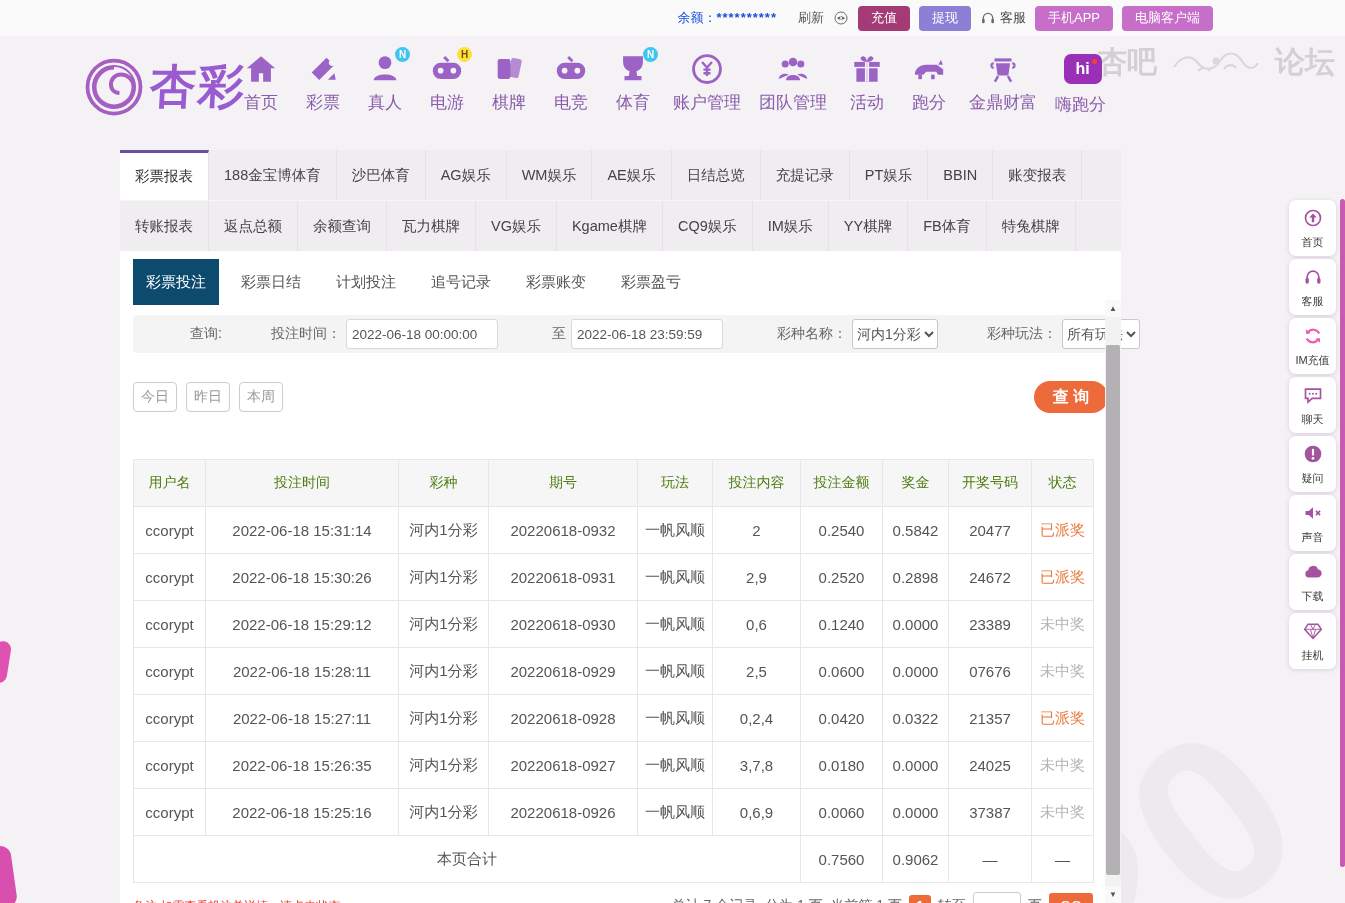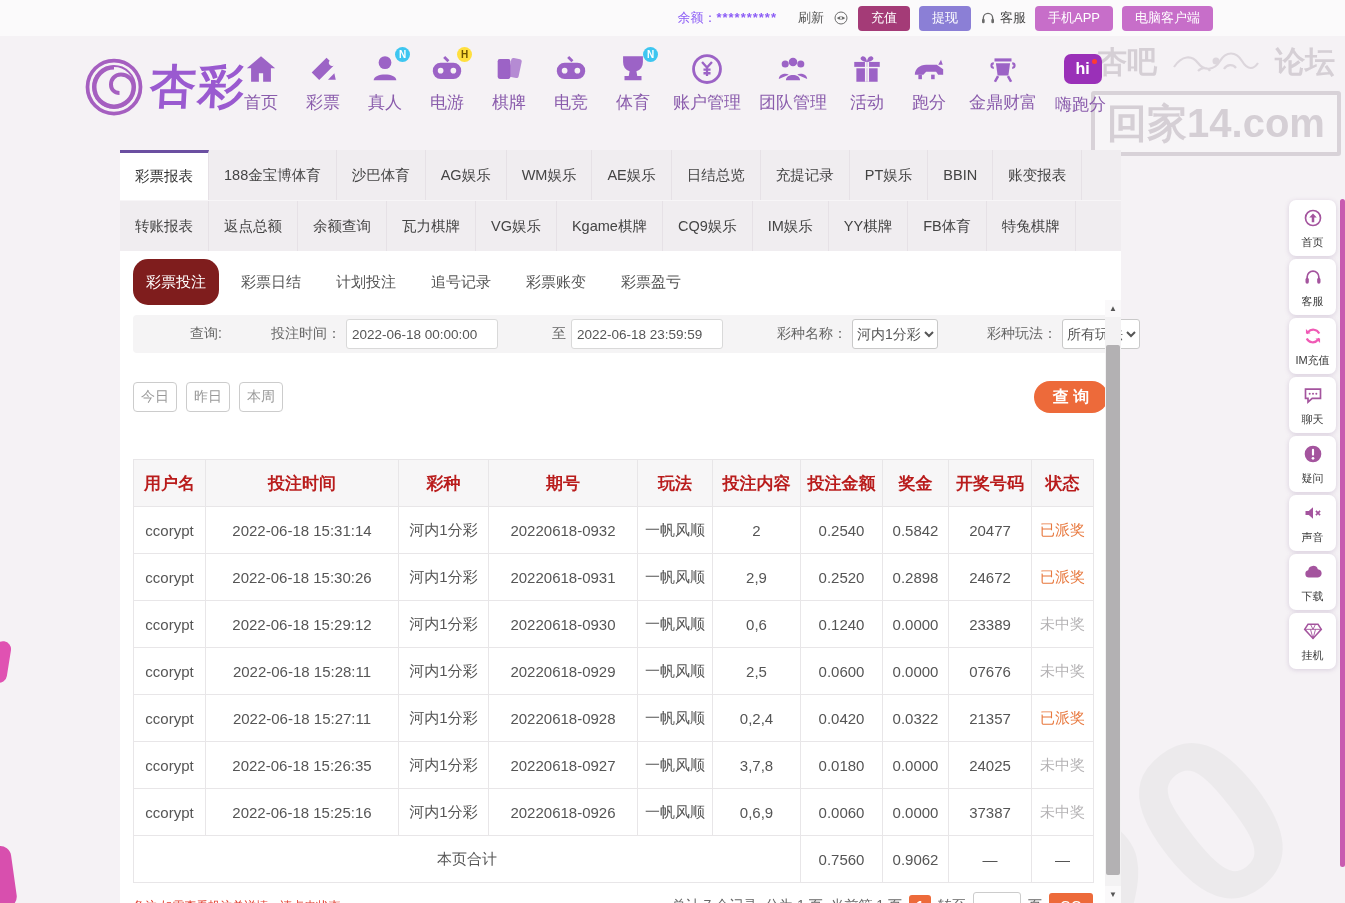--- a/index.html
+++ b/index.html
@@ -16,21 +16,21 @@
   .topbar{
     position:absolute;top:0;left:0;right:0;height:36px;background:#fbfafb;
     display:flex;align-items:center;box-sizing:border-box;
     padding:0 132px 0 33px;font-size:13px;color:#666;z-index:6;
   }
   .tb-left{display:flex;align-items:center;gap:15px;}
   .tb-right{margin-left:auto;display:flex;align-items:center;gap:9px;}
   .tb-ic{width:16px;height:16px;color:#6b6b6b;}
   .tb-ic.small{width:14px;height:14px;}
   .logout{color:#555;text-decoration:underline;cursor:pointer;}
-  .balance{color:#8b5cf6;}
+  .balance{color:#1d4ed8;}
   .balance .stars{font-weight:bold;letter-spacing:1px;}
   .refresh{color:#555;}
   .tb-btn{
     border:none;color:#fff;font-size:13px;height:25px;padding:0 13px;
     border-radius:4px;cursor:pointer;font-family:inherit;
   }
   .btn-deposit{background:#a43b77;}
   .btn-withdraw{background:#8b7fd6;}
   .btn-app,.btn-pc{background:#c76ec9;}
   .tb-service{display:flex;align-items:center;gap:4px;color:#444;}
@@ -73,21 +73,21 @@
   .tabrow.first{border-bottom:1px solid #f7f5f7;}
   .tab{
     padding:0 15px;line-height:50px;font-size:14.5px;color:#444;cursor:pointer;
     border-right:1px solid #e6e1e6;white-space:nowrap;box-sizing:border-box;
   }
   .tab.active{background:#fff;border-top:3px solid #6b4fa1;line-height:47px;color:#333;}
   .panel{background:#fff;flex:1 1 auto;padding:8px 13px 0;position:relative;box-sizing:border-box;}
 
   .subtab-bar{display:flex;}
   .subtab{padding:0 13px;line-height:46px;font-size:15px;color:#555;cursor:pointer;margin-right:9px;white-space:nowrap;}
-  .subtab.active{background:#7f1d1d;color:#fff;border-radius:15px;}
+  .subtab.active{background:#0c4a6e;color:#fff;}
 
   .querybar{
     margin-top:10px;background:#f5f4f5;border-radius:4px;height:38px;display:flex;align-items:center;
     padding:0 8px;gap:5px;font-size:14px;color:#666;
   }
   .q-ic{width:17px;height:17px;color:#888;}
   .cal-ic{width:17px;height:17px;color:#b9b5b9;cursor:pointer;}
   .q-label{white-space:nowrap;margin-left:44px;}
   .date-input{
     width:140px;height:28px;border:1px solid #d9d9d9;border-radius:3px;padding:0 5px;
@@ -102,21 +102,21 @@
     width:44px;height:30px;border:1px solid #ccc;border-radius:4px;background:#fff;color:#999;
     font-size:14px;cursor:pointer;font-family:inherit;
   }
   .search-btn{
     width:74px;height:32px;background:#ed6a3a;border:none;border-radius:16px;color:#fff;
     font-size:16px;font-weight:bold;margin-left:14px;cursor:pointer;font-family:inherit;white-space:nowrap;
   }
 
   .bet-table{width:960px;border-collapse:collapse;table-layout:fixed;margin-top:46px;font-size:15px;color:#555;text-align:center;}
   .bet-table th,.bet-table td{border:1px solid #e8e6e8;height:44px;overflow:hidden;white-space:nowrap;}
-  .bet-table th{background:#f7f6f7;color:#b91c1c;font-weight:bold;font-size:17px;}
+  .bet-table th{background:#f7f6f7;color:#4d7c0f;font-weight:normal;font-size:14px;}
   .status-paid{color:#e8793f;cursor:pointer;}
   .status-miss{color:#b5b3b5;cursor:pointer;}
   .summary-row td{color:#555;}
   .dash{color:#888;}
 
   .table-footer{display:flex;align-items:center;width:960px;margin-top:9px;}
   .note{color:#e23d2e;font-size:12px;}
   .pagination{margin-left:auto;display:flex;align-items:center;gap:7px;font-size:14px;color:#666;}
   .page-badge{
     width:22px;height:22px;background:#ed6a3a;color:#fff;border-radius:3px;font-size:14px;font-weight:bold;
@@ -186,21 +186,20 @@
   <div class="wm-top">
     <span>杏吧</span>
     <span class="ic wm-flourish">
         <svg viewBox="0 0 96 40">
           <path d="M6 24c8-12 18-12 24-4s16 8 22-2 16-10 22 0 12 8 16 2M30 28c4-4 10-4 12 0M56 26c3-5 9-5 12-1" fill="none" stroke="currentColor" stroke-width="2.2"></path>
           <circle cx="48" cy="18" r="3.5" fill="currentColor"></circle>
         </svg>
       </span>
     <span>论坛</span>
   </div>
-  <div class="wm-box">回家14.com</div>
 </div>
 <div class="wm-corner">20</div>
 
 <div class="header">
   <div class="logo">
     <span class="ic logo-ic">
         <svg viewBox="0 0 24 24">
           <circle cx="12" cy="12" r="10.6" fill="none" stroke="currentColor" stroke-width="1.5"></circle>
           <circle cx="12" cy="12" r="8.4" fill="none" stroke="currentColor" stroke-width=".8"></circle>
           <path d="M12 4.2a7.8 7.8 0 1 0 7.8 7.8c0-3-2.4-5-5-5s-4 2-4 4 1.4 3.4 3.4 3.4" fill="none" stroke="currentColor" stroke-width="1.6"></path>

